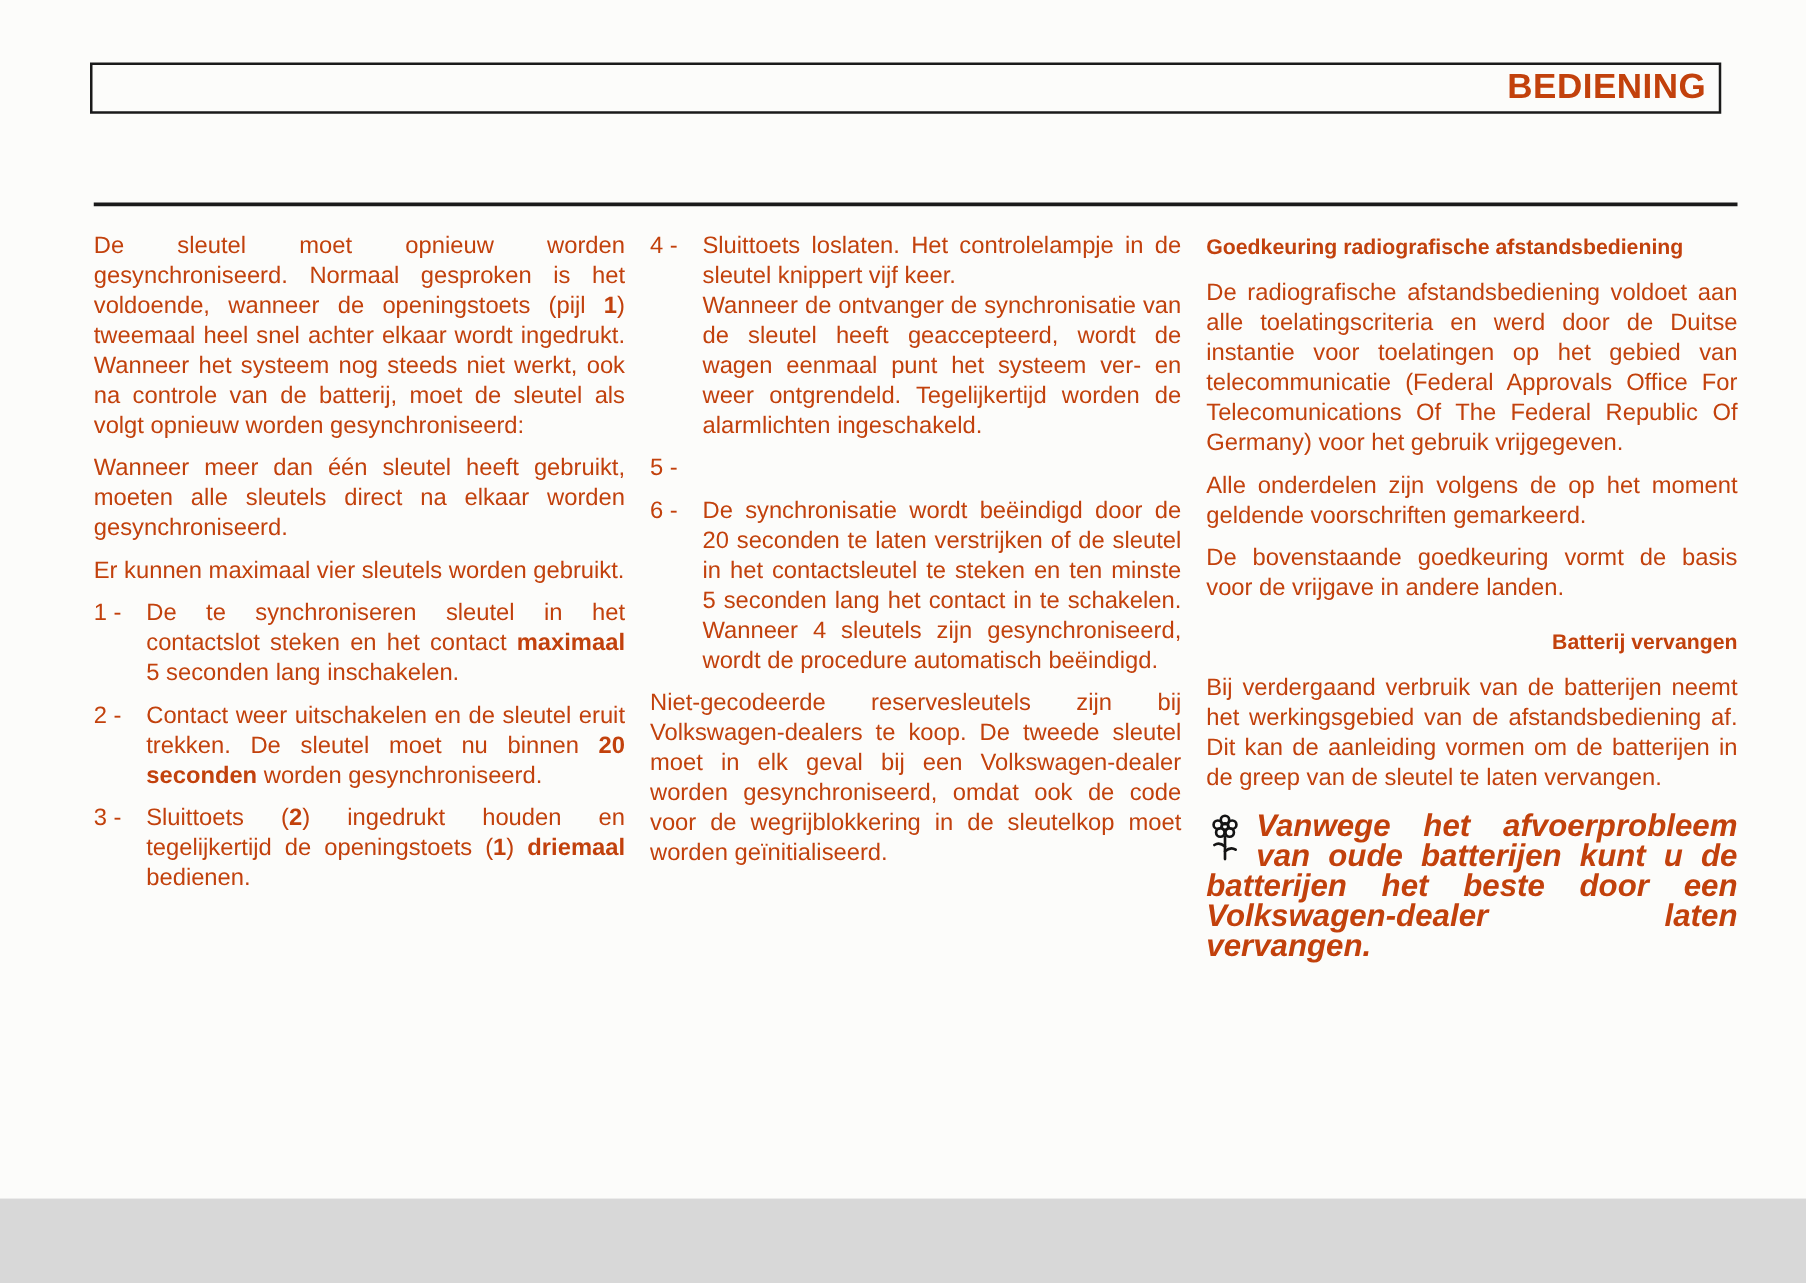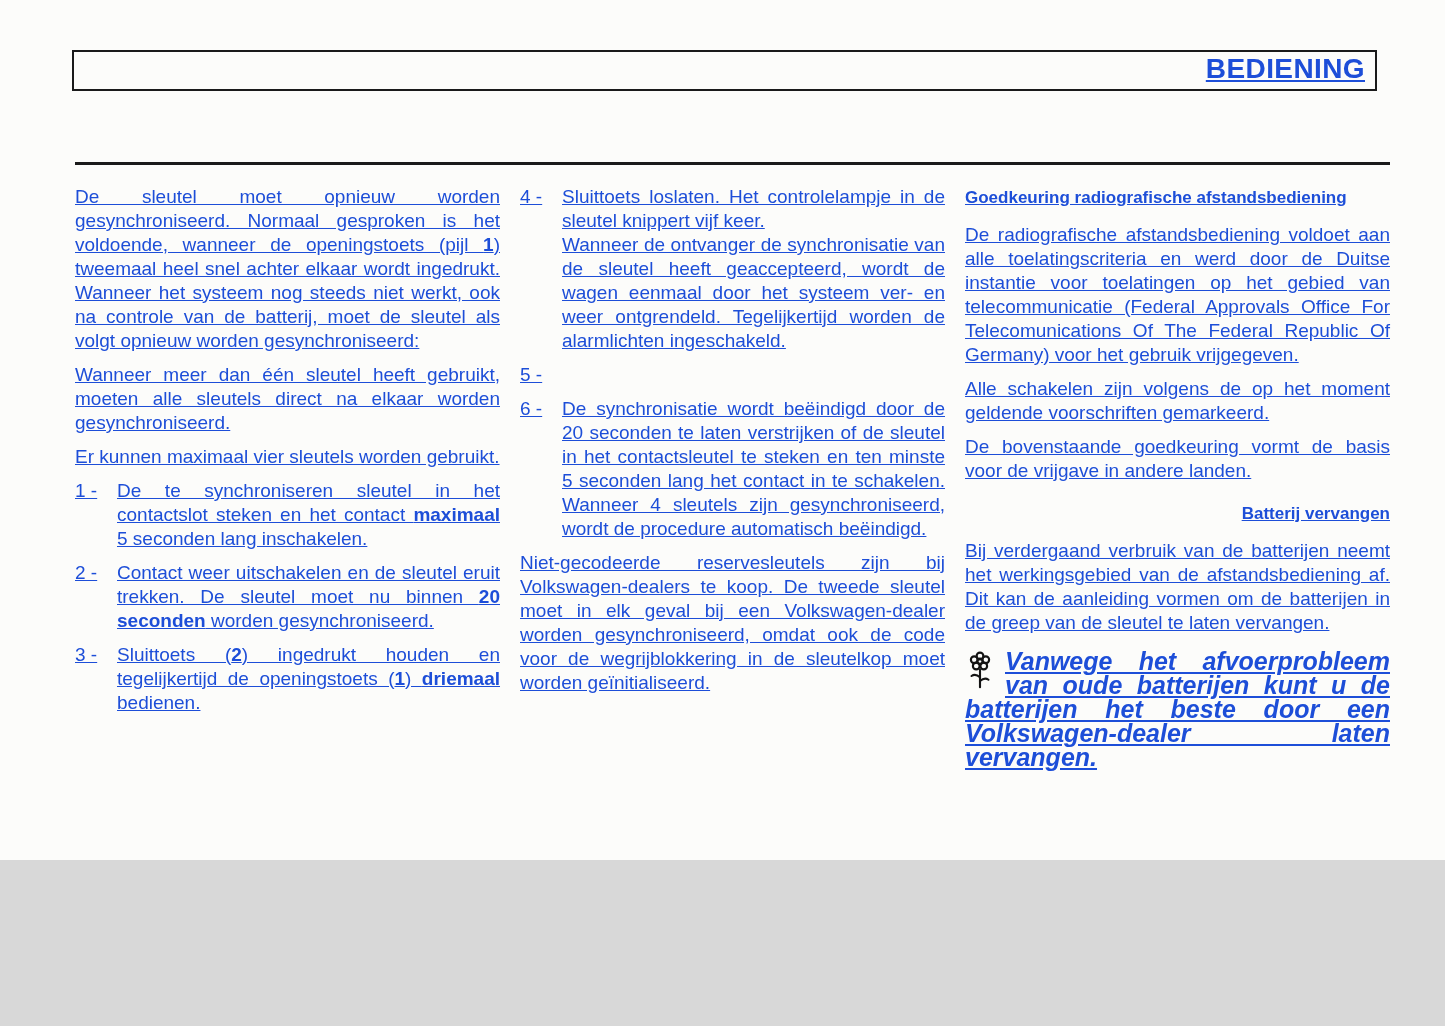--- a/index.html
+++ b/index.html
@@ -1,24 +1,23 @@
 <!DOCTYPE html>
 <html lang="nl"><head>
 <meta charset="utf-8">
 <style>
   html,body { margin:0; padding:0; background:#d8d8d8; }
   .page {
     position:relative;
-    width:1445px; height:860px;
+    width:1445px; height:959px;
     background:#fcfcfa;
-    color:#1d4ed8;
+    color:#c2410c;
     font-family:"Liberation Sans", sans-serif;
     overflow:hidden;
     box-sizing:border-box;
-    text-decoration:underline;
   }
   .header-box {
     margin:50px 68px 0 72px;
     border:2px solid #1a1a1a;
     box-sizing:border-box;
   }
   .header-title {
     font-size:28px;
     font-weight:700;
     letter-spacing:0.4px;
@@ -109,36 +108,36 @@
       <div class="li">
         <span class="num">3 -</span>
         <p class="litext"><span>Sluittoets (</span><span class="b">2</span><span>) ingedrukt houden en tegelijkertijd de openingstoets (</span><span class="b">1</span><span>) </span><span class="b">driemaal</span><span> bedienen.</span></p>
       </div>
     </div>
 
     <div class="col">
       <div class="li">
         <span class="num">4 -</span>
         <p class="litext"><span>Sluittoets loslaten. Het controlelampje in de sleutel knippert vijf keer.
-Wanneer de ontvanger de synchronisatie van de sleutel heeft geaccepteerd, wordt de wagen eenmaal door het systeem ver- en weer ontgrendeld. Tegelijkertijd worden de alarmlichten ingeschakeld.</span></p>
+Wanneer de ontvanger de synchronisatie van de sleutel heeft geaccepteerd, wordt de wagen eenmaal punt het systeem ver- en weer ontgrendeld. Tegelijkertijd worden de alarmlichten ingeschakeld.</span></p>
       </div>
       <div class="li">
         <span class="num">5 -</span>
       </div>
       <div class="li">
         <span class="num">6 -</span>
         <p class="litext"><span>De synchronisatie wordt beëindigd door de 20 seconden te laten verstrijken of de sleutel in het contactsleutel te steken en ten minste 5 seconden lang het contact in te schakelen. Wanneer 4 sleutels zijn gesynchroniseerd, wordt de procedure automatisch beëindigd.</span></p>
       </div>
       <p class="para"><span>Niet-gecodeerde reservesleutels zijn bij Volkswagen-dealers te koop. De tweede sleutel moet in elk geval bij een Volkswagen-dealer worden gesynchroniseerd, omdat ook de code voor de wegrijblokkering in de sleutelkop moet worden geïnitialiseerd.</span></p>
     </div>
 
     <div class="col">
       <h2 class="sec-h">Goedkeuring radiografische afstandsbediening</h2>
       <p class="para"><span>De radiografische afstandsbediening voldoet aan alle toelatingscriteria en werd door de Duitse instantie voor toelatingen op het gebied van telecommunicatie (Federal Approvals Office For Telecomunications Of The Federal Republic Of Germany) voor het gebruik vrijgegeven.</span></p>
-      <p class="para"><span>Alle schakelen zijn volgens de op het moment geldende voorschriften gemarkeerd.</span></p>
+      <p class="para"><span>Alle onderdelen zijn volgens de op het moment geldende voorschriften gemarkeerd.</span></p>
       <p class="para"><span>De bovenstaande goedkeuring vormt de basis voor de vrijgave in andere landen.</span></p>
       <h2 class="sec-h second">Batterij vervangen</h2>
       <p class="para"><span>Bij verdergaand verbruik van de batterijen neemt het werkingsgebied van de afstandsbediening af. Dit kan de aanleiding vormen om de batterijen in de greep van de sleutel te laten vervangen.</span></p>
       <div class="note">
         <p class="notetext"><span class="flower"><svg viewBox="0 0 24 32" width="30" height="40" aria-hidden="true">
                 <g fill="none" stroke="#141414" stroke-width="1.7" stroke-linecap="round">
                   <circle cx="12" cy="4" r="2.7"></circle>
                   <circle cx="7.4" cy="7" r="2.7"></circle>
                   <circle cx="16.6" cy="7" r="2.7"></circle>
                   <circle cx="9" cy="12" r="2.7"></circle>

